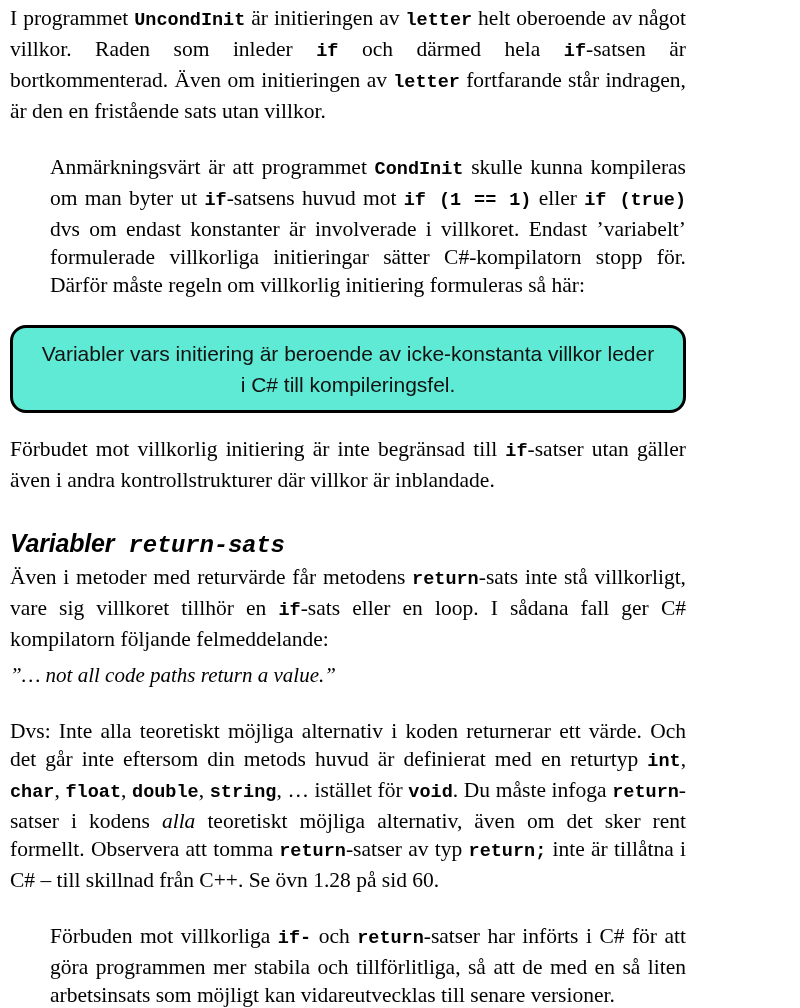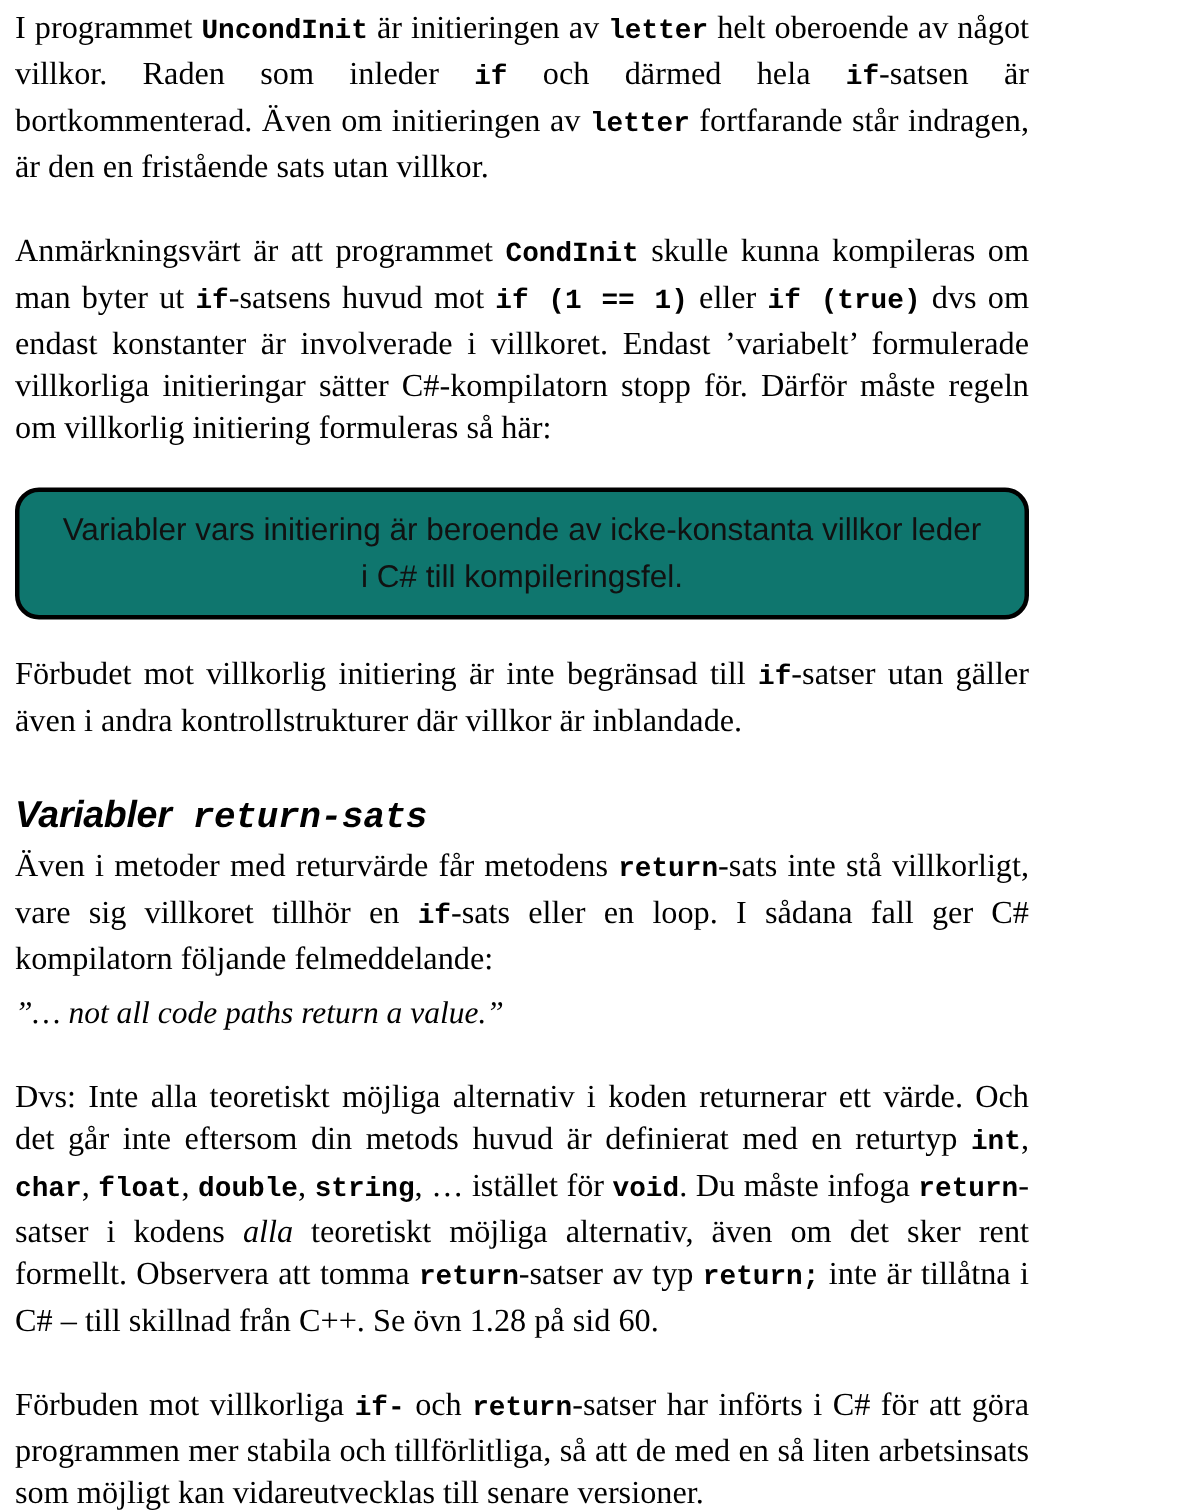--- a/index.html
+++ b/index.html
@@ -25,20 +25,21 @@
   p.body {
     font-size: 21.5px;
     line-height: 28px;
     text-align: justify;
     text-justify: inter-word;
     margin: 0 0 0 0;
     hyphens: manual;
   }
   p.body + p.body {
     margin-top: 28px;
+    margin-left: 40px;
   }
   code, .mono {
     font-family: "Liberation Mono", "DejaVu Sans Mono", monospace;
     font-weight: bold;
     font-size: 18.5px;
     letter-spacing: 0px;
   }
   i, em, .ital {
     font-style: italic;
   }
@@ -47,21 +48,21 @@
   .callout-wrap {
     margin-top: 26px;
     margin-bottom: 22px;
     display: flex;
     justify-content: center;
   }
   .callout {
     box-sizing: border-box;
     width: 726px;
     min-height: 82px;
-    background: #0f766e;
+    background: #5eead4;
     border: 3px solid #000000;
     border-radius: 16px;
     display: flex;
     align-items: center;
     justify-content: center;
     padding: 10px 22px;
   }
   .callout-text {
     font-family: "Liberation Sans", "DejaVu Sans", sans-serif;
     font-size: 21px;

